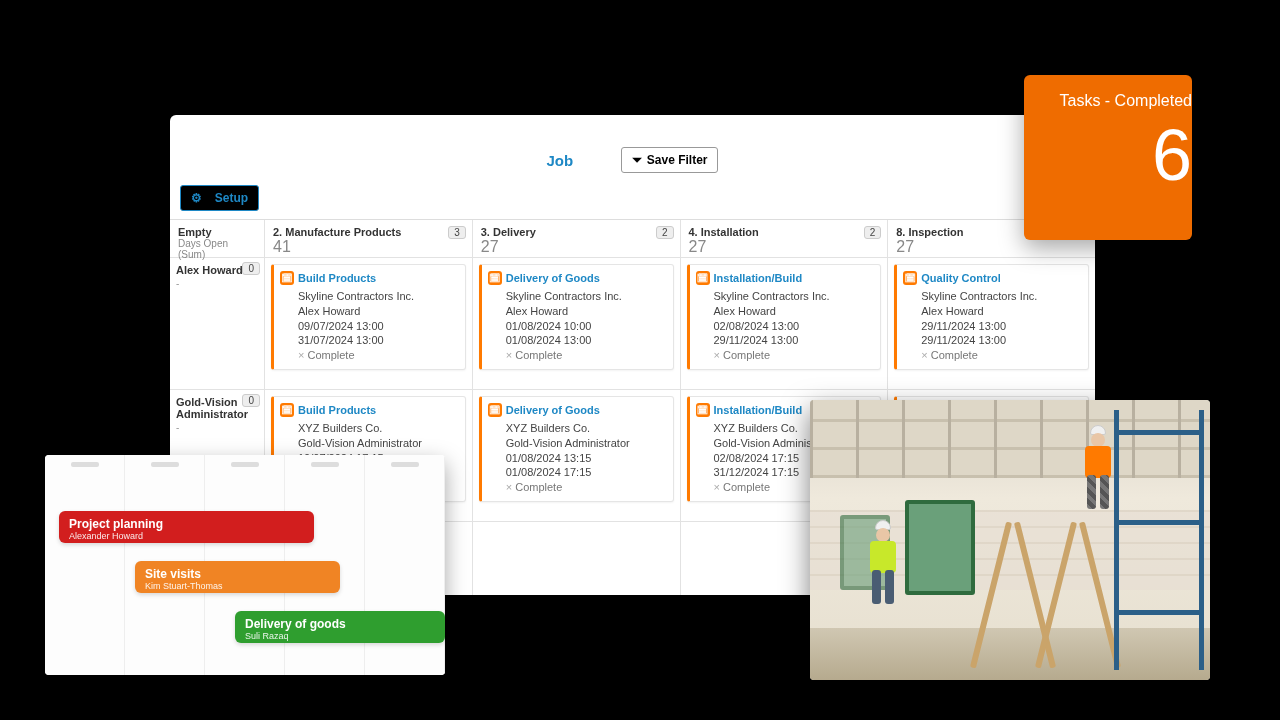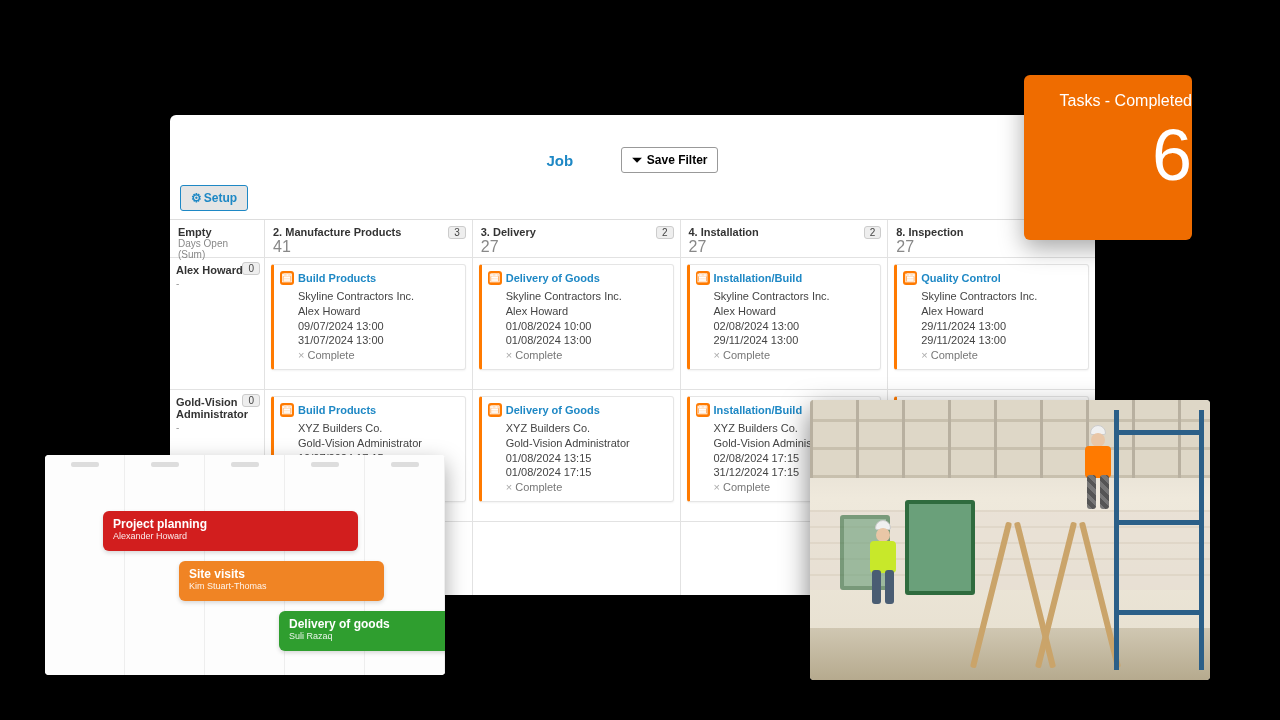--- a/index.html
+++ b/index.html
@@ -52,29 +52,29 @@
     cursor: pointer;
   }
 
   .toolbar {
     padding: 4px 10px 8px 10px;
     display: flex;
     gap: 6px;
   }
   .tool-btn {
     border: 1px solid #1e88c5;
-    background: #e5e5e5;
+    background: #000000;
     color: #1e88c5;
     padding: 5px 10px;
     border-radius: 3px;
     font-size: 12px;
     font-weight: 600;
     display: flex;
     align-items: center;
-    gap: 2px;
+    gap: 13px;
     cursor: pointer;
   }
 
   .board {
     display: flex;
     border-top: 1px solid #ddd;
     height: calc(100% - 92px);
   }
 
   .side-col {
@@ -223,26 +223,25 @@
     justify-content:center;
   }
   .gantt-col-hdr::after{
     content:"";
     width: 28px; height: 5px;
     background: #ddd;
     border-radius: 2px;
   }
   .gbar {
     position: absolute;
-    height: 40px;
+    height: 32px;
     border-radius: 6px;
     color: #fff;
     padding: 6px 10px;
     box-shadow: 0 2px 4px rgba(0,0,0,0.15);
-    margin-left: 44px;
   }
   .gbar .gtitle { font-size: 12px; font-weight: 600; }
   .gbar .gperson { font-size: 9px; opacity: 0.9; }
 
   
   .photo {
     position: absolute;
     left: 810px;
     top: 400px;
     width: 400px;

